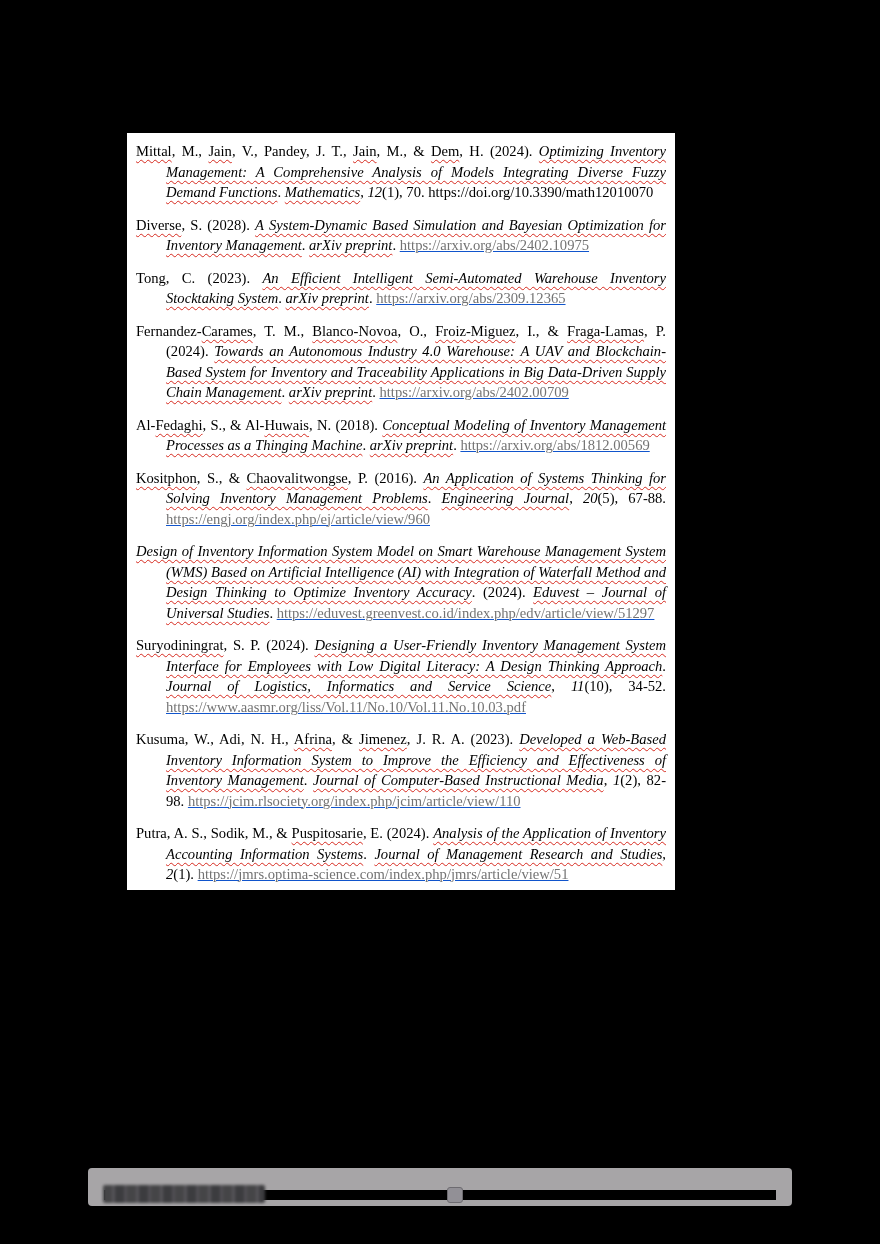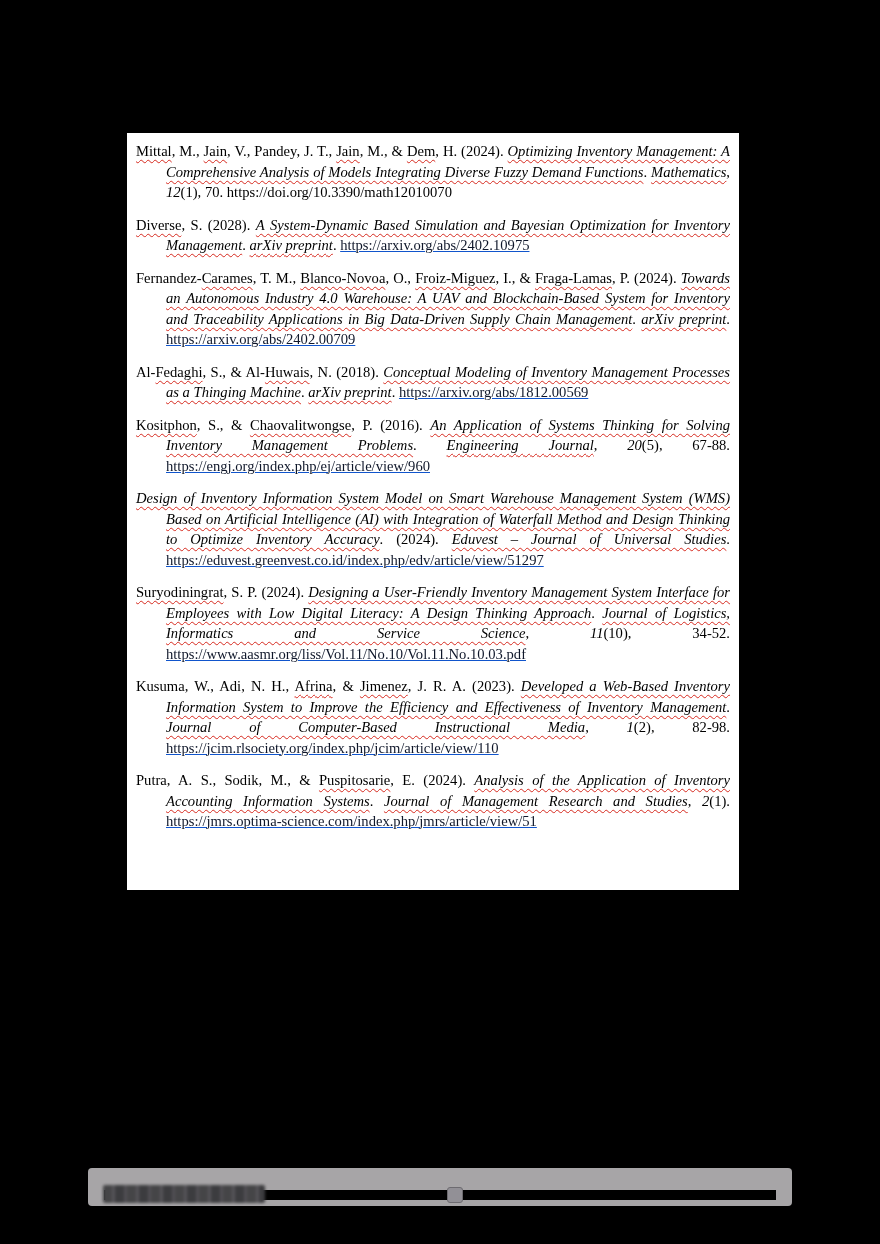--- a/index.html
+++ b/index.html
@@ -8,21 +8,21 @@
     background: #000000;
     position: relative;
     overflow: hidden;
     font-family: "Liberation Serif", "DejaVu Serif", serif;
   }
 
   
   .page {
     position: absolute;
     left: 127px; top: 133px;
-    width: 612px; height: 757px;
+    width: 548px; height: 757px;
     background: #ffffff;
     overflow: hidden;
     box-sizing: border-box;
     padding: 0 9px;
   }
 
   
   .partial-top {
     height: 7px;
     overflow: hidden;
@@ -58,21 +58,21 @@
   .it { font-style: italic; }
   .sq {
     text-decoration: underline;
     text-decoration-style: wavy;
     text-decoration-color: #d62a1f;
     text-decoration-thickness: 1px;
     text-underline-offset: 2.5px;
     text-decoration-skip-ink: none;
   }
   .lk {
-    color: #0f172a;
+    color: #737373;
     text-decoration: underline;
     text-decoration-color: #1155cc;
     text-decoration-thickness: 1px;
     cursor: pointer;
     font-family: Liberation Serif, serif;
   }
 
   
   .bottom-bar {
     position: absolute;
@@ -115,20 +115,21 @@
 </head>
 <body>
 
 <div class="page">
   <div class="partial-top" aria-hidden="true">
     <span class="frag">xypg</span><span class="frag">xx</span><span class="frag">xygpx</span><span class="frag">xpyx</span><span class="frag">xxg</span><span class="frag">xypxg</span><span class="frag">xx</span><span class="frag">xgypx</span><span class="frag">xyp</span><span class="frag">xxpg</span><span class="frag">xygx</span><span class="frag">xp</span><span class="frag">xygpx</span><span class="frag">xxy</span>
   </div>
   <div class="refs">
       <p class="reference"><span class="sq">Mittal</span><span class="">, M., </span><span class="sq">Jain</span><span class="">, V., Pandey, J. T., </span><span class="sq">Jain</span><span class="">, M., &amp; </span><span class="sq">Dem</span><span class="">, H. (2024). </span><span class="it sq">Optimizing Inventory Management: A Comprehensive Analysis of Models Integrating Diverse Fuzzy Demand Functions</span><span class="">. </span><span class="it sq">Mathematics</span><span class="">, </span><span class="it">12</span><span class="">(1), 70. https://doi.org/10.3390/math12010070</span></p>
       <p class="reference"><span class="sq">Diverse</span><span class="">, S. (2028). </span><span class="it sq">A System-Dynamic Based Simulation and Bayesian Optimization for Inventory Management</span><span class="">. </span><span class="it sq">arXiv preprint</span><span class="">. </span><span class="lk">https://arxiv.org/abs/2402.10975</span></p>
+      <p class="reference"><span class="">Tong, C. (2023). </span><span class="it sq">An Efficient Intelligent Semi-Automated Warehouse Inventory Stocktaking System</span><span class="">. </span><span class="it sq">arXiv preprint</span><span class="">. </span><span class="lk">https://arxiv.org/abs/2309.12365</span></p>
       <p class="reference"><span class="">Fernandez-</span><span class="sq">Carames</span><span class="">, T. M., </span><span class="sq">Blanco-Novoa</span><span class="">, O., </span><span class="sq">Froiz-Miguez</span><span class="">, I., &amp; </span><span class="sq">Fraga-Lamas</span><span class="">, P. (2024). </span><span class="it sq">Towards an Autonomous Industry 4.0 Warehouse: A UAV and Blockchain-Based System for Inventory and Traceability Applications in Big Data-Driven Supply Chain Management</span><span class="">. </span><span class="it sq">arXiv preprint</span><span class="">. </span><span class="lk">https://arxiv.org/abs/2402.00709</span></p>
       <p class="reference"><span class="">Al-</span><span class="sq">Fedaghi</span><span class="">, S., &amp; Al-</span><span class="sq">Huwais</span><span class="">, N. (2018). </span><span class="it sq">Conceptual Modeling of Inventory Management Processes as a Thinging Machine</span><span class="">. </span><span class="it sq">arXiv preprint</span><span class="">. </span><span class="lk">https://arxiv.org/abs/1812.00569</span></p>
       <p class="reference"><span class="sq">Kositphon</span><span class="">, S., &amp; </span><span class="sq">Chaovalitwongse</span><span class="">, P. (2016). </span><span class="it sq">An Application of Systems Thinking for Solving Inventory Management Problems</span><span class="">. </span><span class="it sq">Engineering Journal</span><span class="">, </span><span class="it">20</span><span class="">(5), 67-88. </span><span class="lk">https://engj.org/index.php/ej/article/view/960</span></p>
       <p class="reference"><span class="it sq">Design of Inventory Information System Model on Smart Warehouse Management System (WMS) Based on Artificial Intelligence (AI) with Integration of Waterfall Method and Design Thinking to Optimize Inventory Accuracy</span><span class="">. (2024). </span><span class="it sq">Eduvest – Journal of Universal Studies</span><span class="">. </span><span class="lk">https://eduvest.greenvest.co.id/index.php/edv/article/view/51297</span></p>
       <p class="reference"><span class="sq">Suryodiningrat</span><span class="">, S. P. (2024). </span><span class="it sq">Designing a User-Friendly Inventory Management System Interface for Employees with Low Digital Literacy: A Design Thinking Approach</span><span class="">. </span><span class="it sq">Journal of Logistics, Informatics and Service Science</span><span class="">, </span><span class="it">11</span><span class="">(10), 34-52. </span><span class="lk">https://www.aasmr.org/liss/Vol.11/No.10/Vol.11.No.10.03.pdf</span></p>
       <p class="reference"><span class="">Kusuma, W., Adi, N. H., </span><span class="sq">Afrina</span><span class="">, &amp; </span><span class="sq">Jimenez</span><span class="">, J. R. A. (2023). </span><span class="it sq">Developed a Web-Based Inventory Information System to Improve the Efficiency and Effectiveness of Inventory Management</span><span class="">. </span><span class="it sq">Journal of Computer-Based Instructional Media</span><span class="">, </span><span class="it">1</span><span class="">(2), 82-98. </span><span class="lk">https://jcim.rlsociety.org/index.php/jcim/article/view/110</span></p>
       <p class="reference"><span class="">Putra, A. S., Sodik, M., &amp; </span><span class="sq">Puspitosarie</span><span class="">, E. (2024). </span><span class="it sq">Analysis of the Application of Inventory Accounting Information Systems</span><span class="">. </span><span class="it sq">Journal of Management Research and Studies</span><span class="">, </span><span class="it">2</span><span class="">(1). </span><span class="lk">https://jmrs.optima-science.com/index.php/jmrs/article/view/51</span></p>
     </div>
 </div>
 

